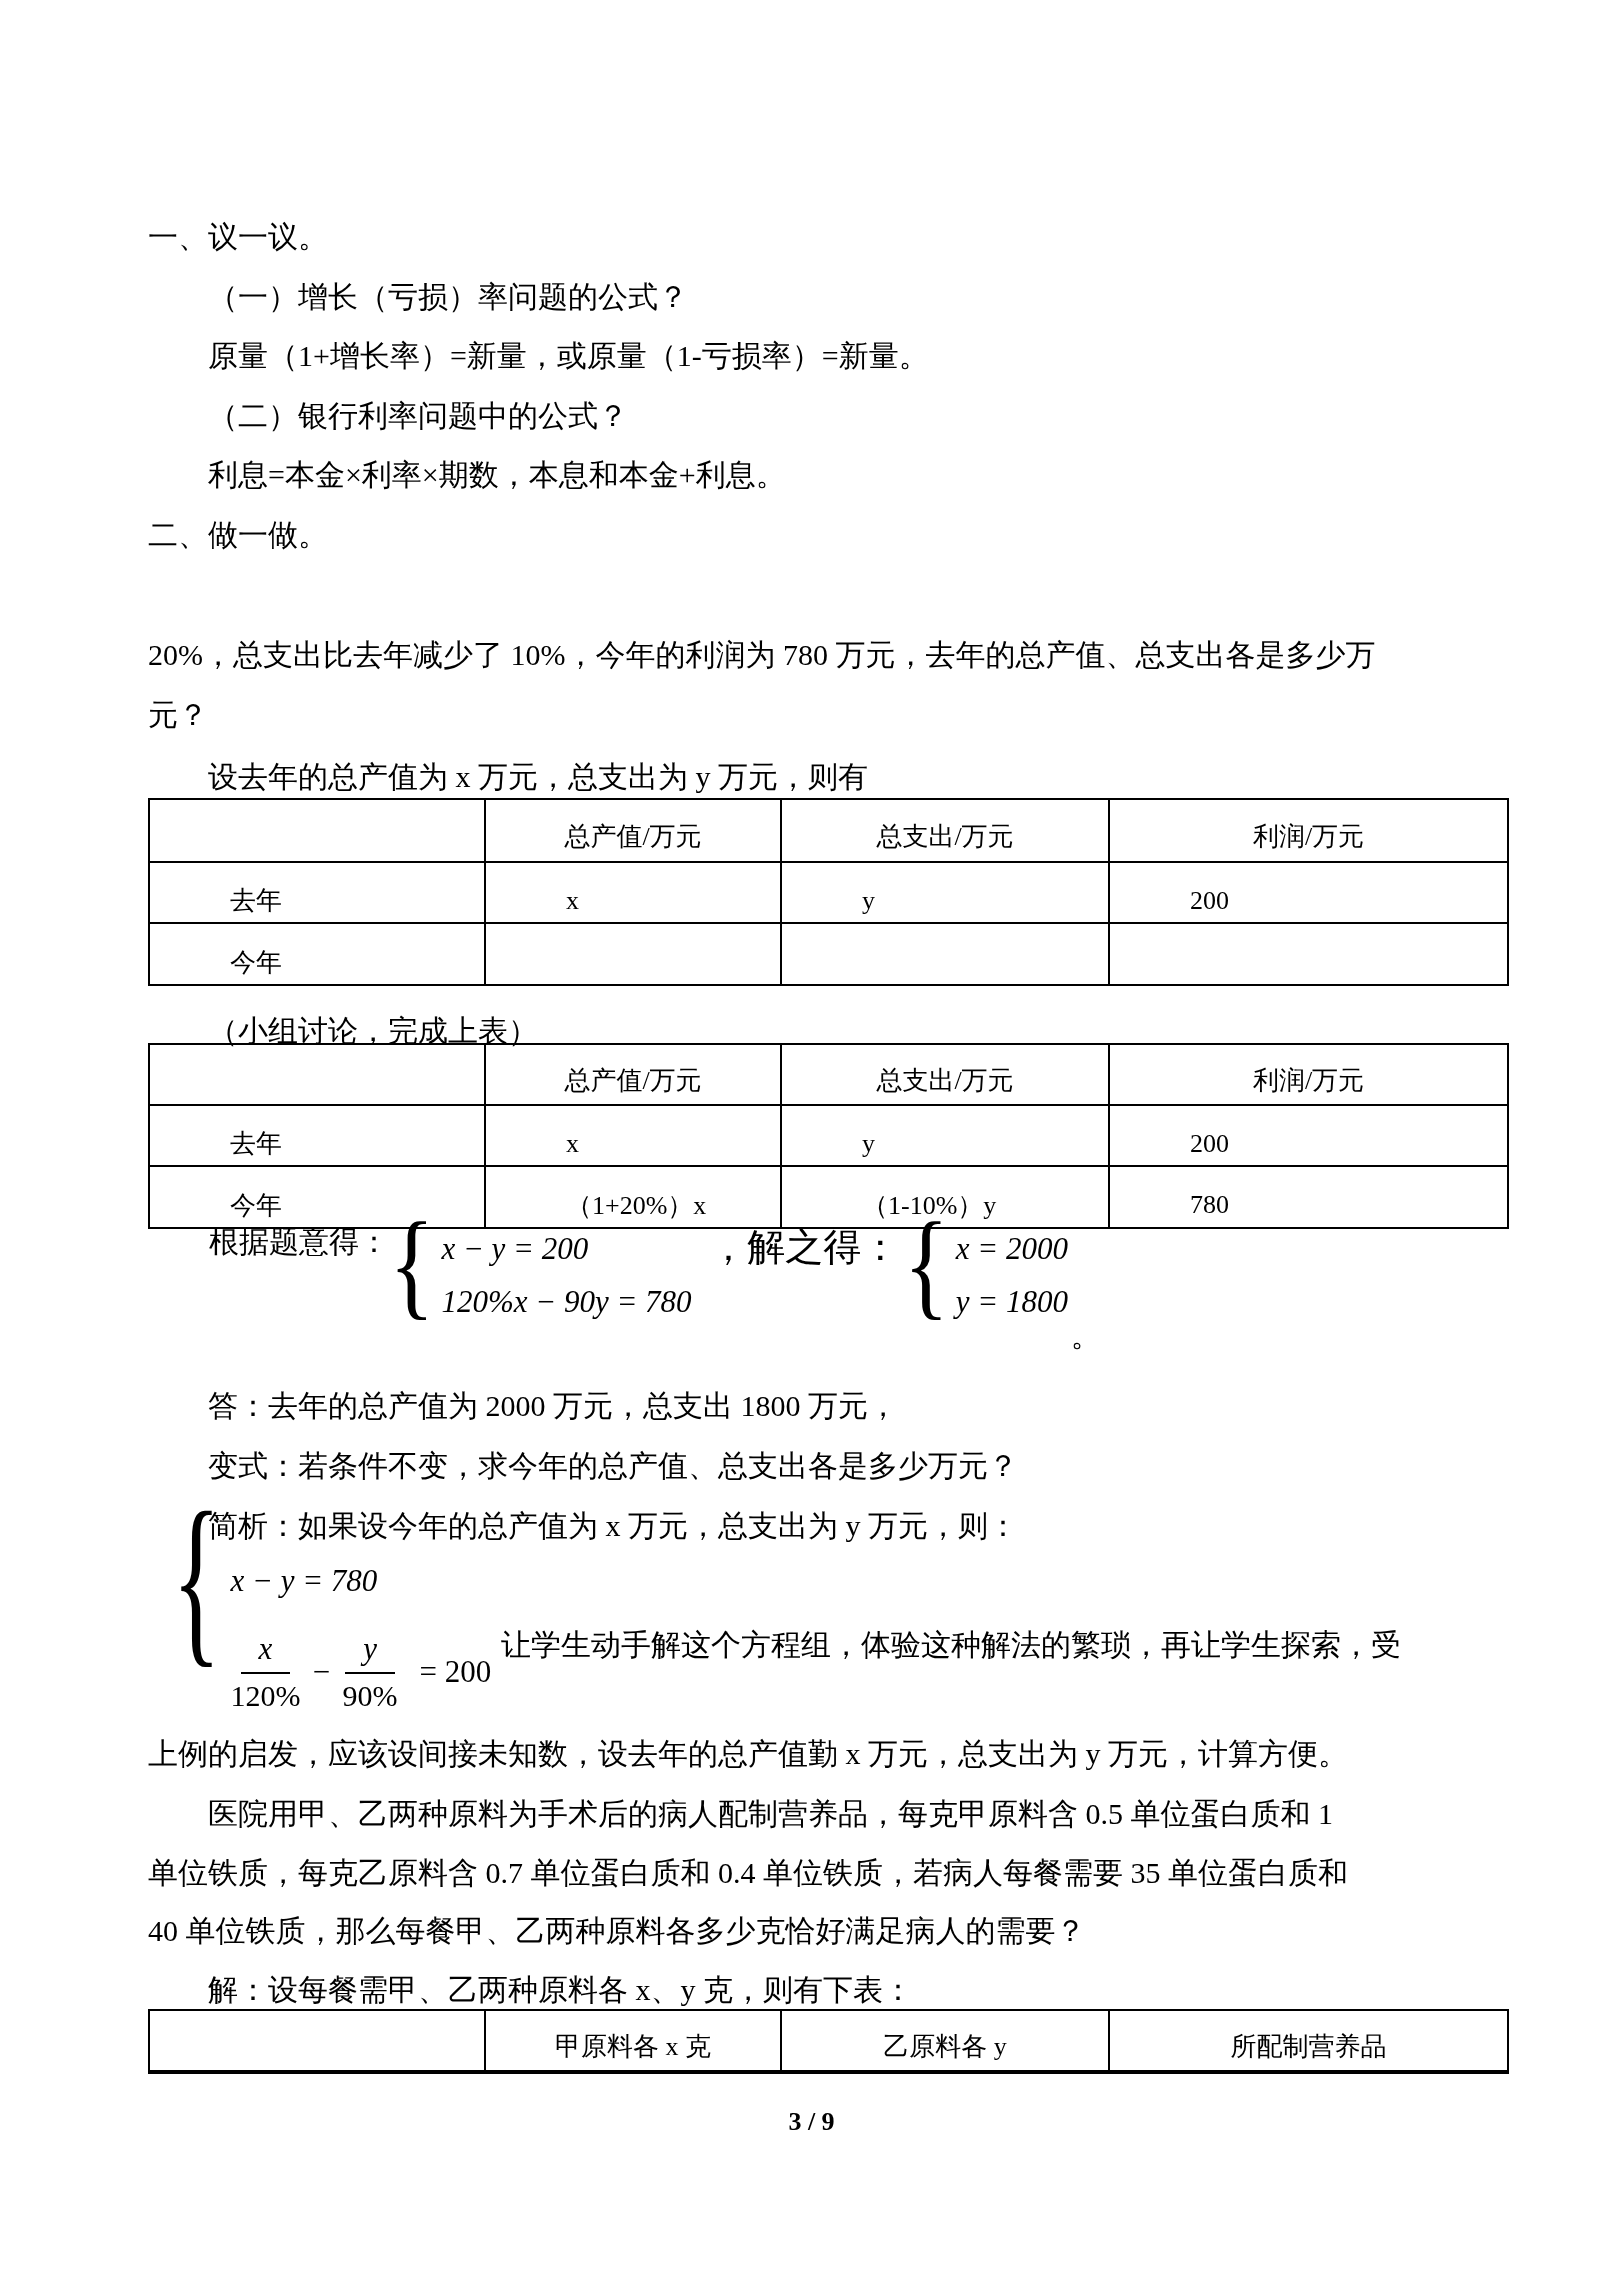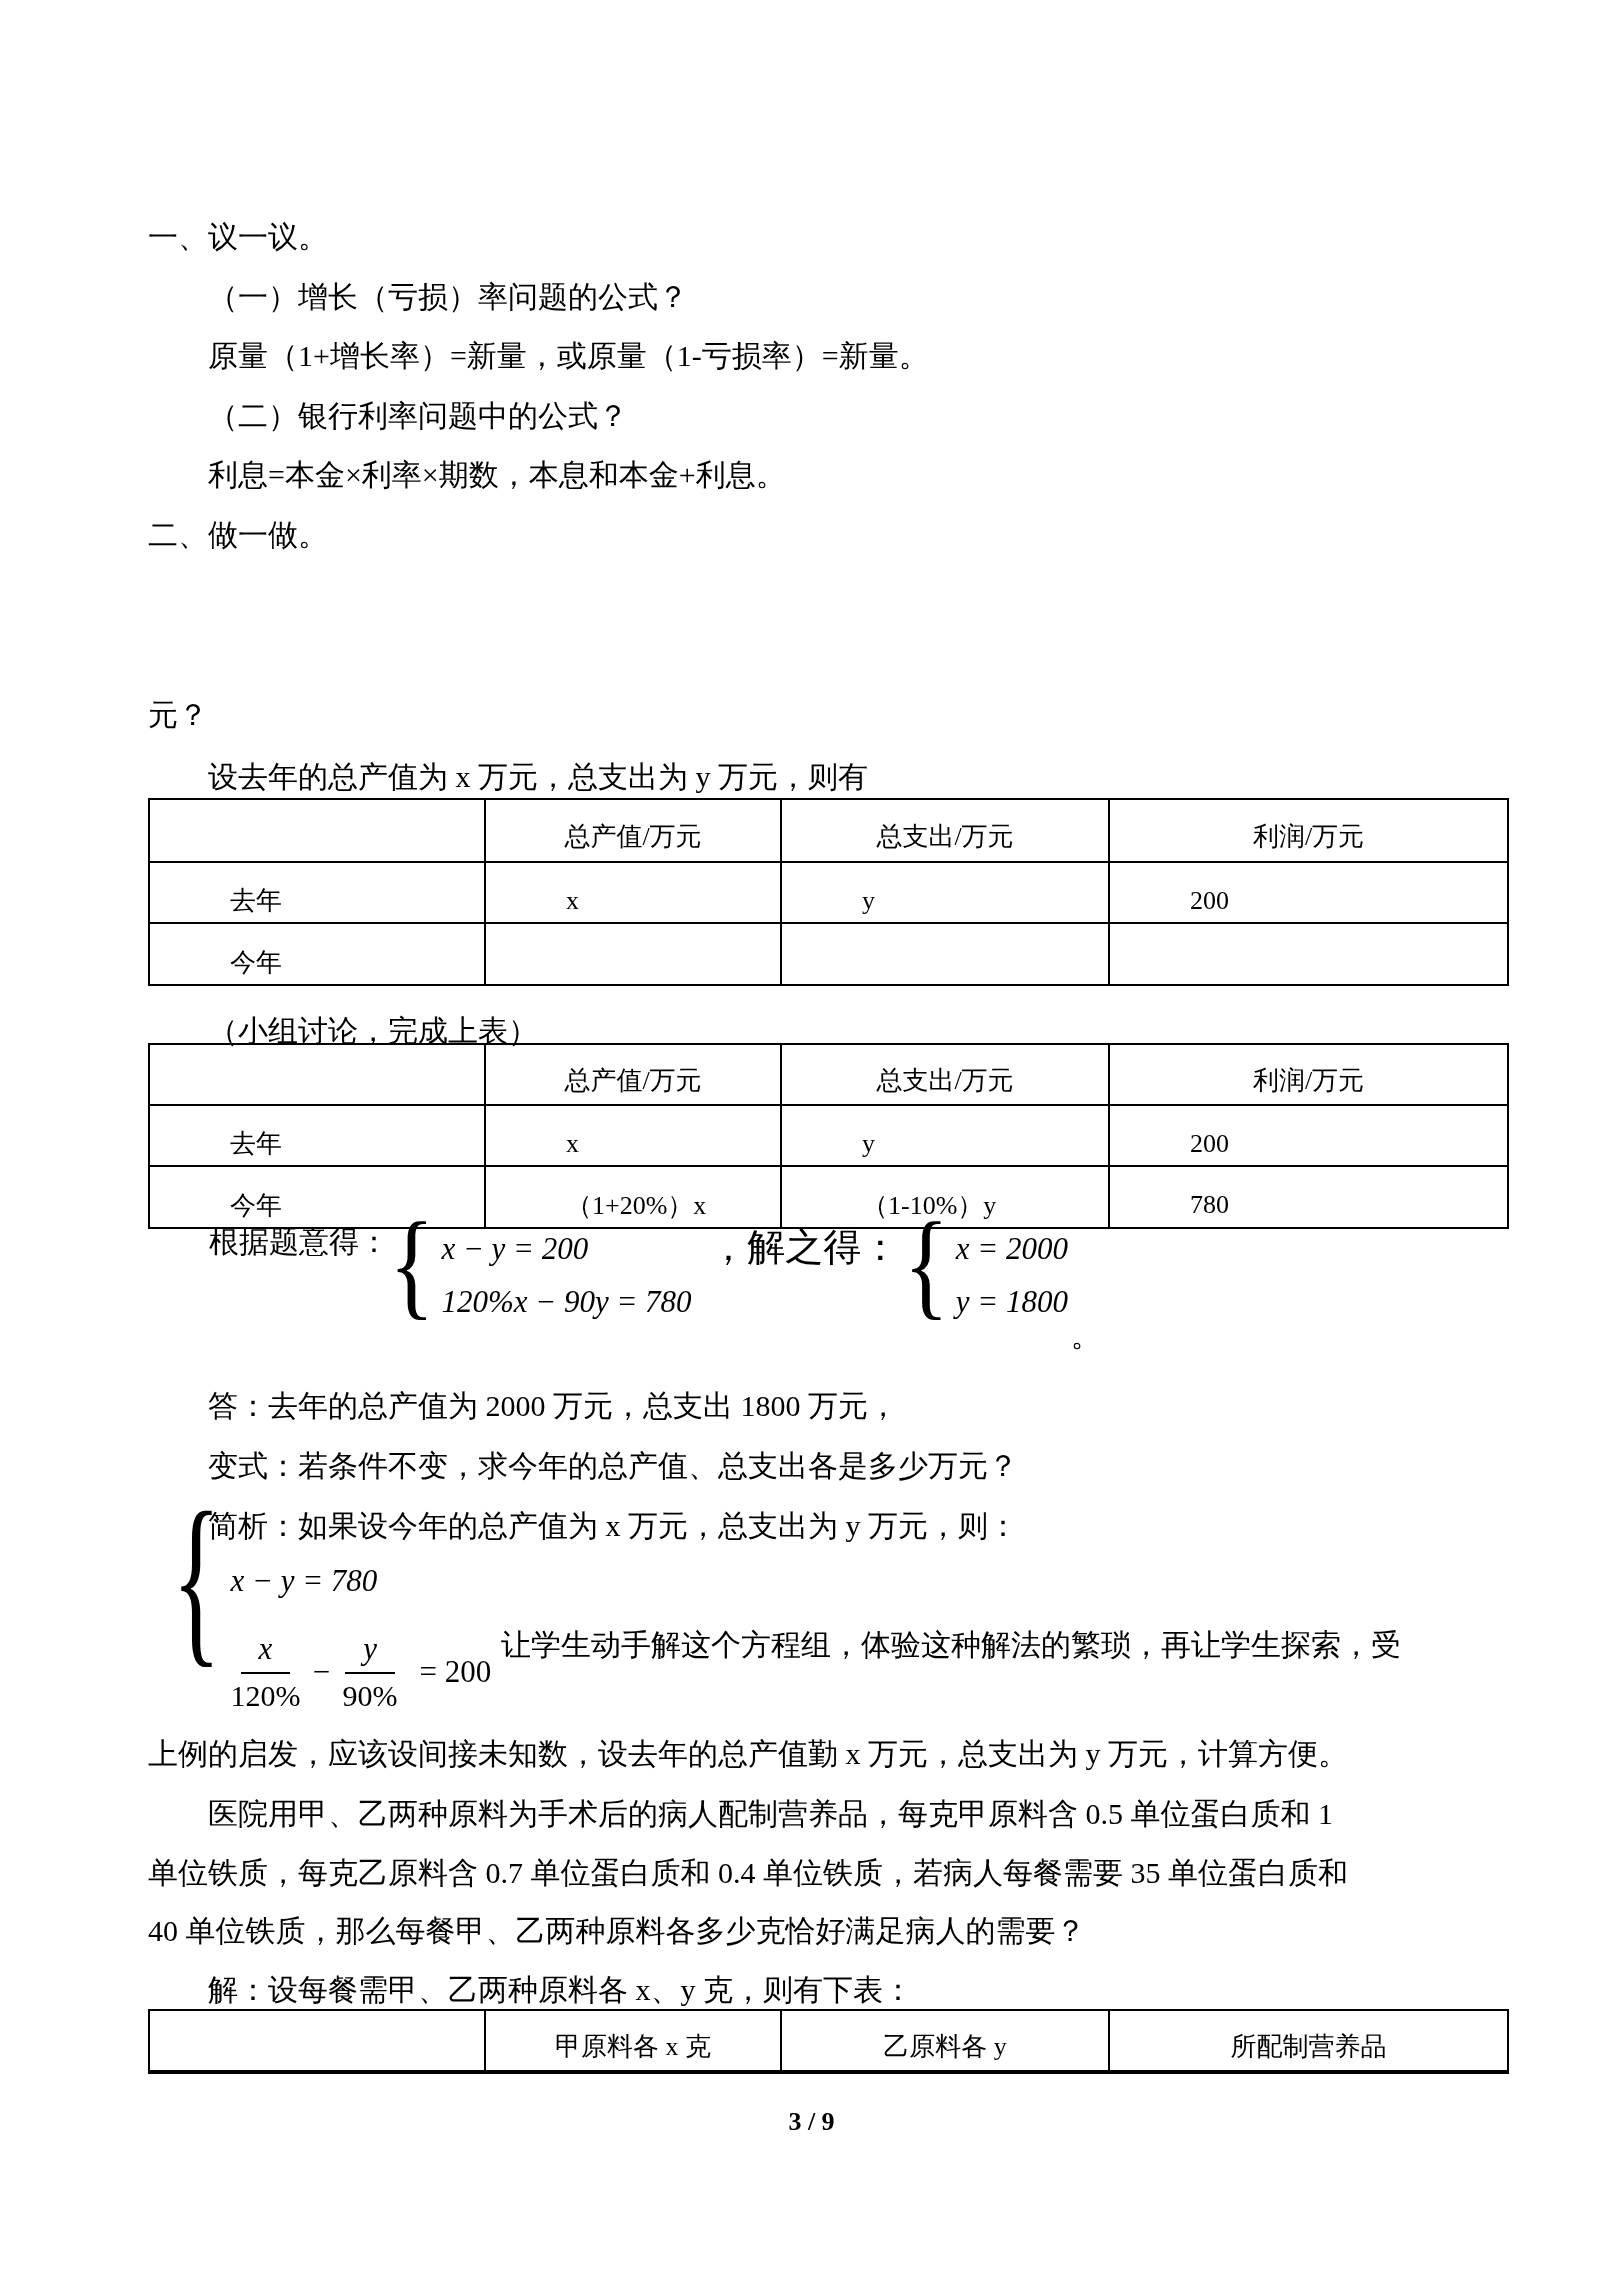--- a/index.html
+++ b/index.html
@@ -81,20 +81,21 @@
 
 <div class="page">
 
   <div class="line" style="top:220px;left:148px;">一、议一议。</div>
   <div class="line" style="top:280px;left:208px;">（一）增长（亏损）率问题的公式？</div>
   <div class="line" style="top:339px;left:208px;">原量（1+增长率）=新量，或原量（1-亏损率）=新量。</div>
   <div class="line" style="top:399px;left:208px;">（二）银行利率问题中的公式？</div>
   <div class="line" style="top:458px;left:208px;">利息=本金×利率×期数，本息和本金+利息。</div>
 
   <div class="line" style="top:518px;left:148px;">二、做一做。</div>
+  <div class="line" style="top:638px;left:148px;">20%，总支出比去年减少了 10%，今年的利润为 780 万元，去年的总产值、总支出各是多少万</div>
   <div class="line" style="top:698px;left:148px;">元？</div>
   <div class="line" style="top:760px;left:208px;">设去年的总产值为 x 万元，总支出为 y 万元，则有</div>
 
   <table class="dtable" style="top:798px;left:148px;width:1359px;">
     <colgroup>
         <col style="width:336px">
         <col style="width:296px">
         <col style="width:328px">
         <col style="width:399px">
       </colgroup>

